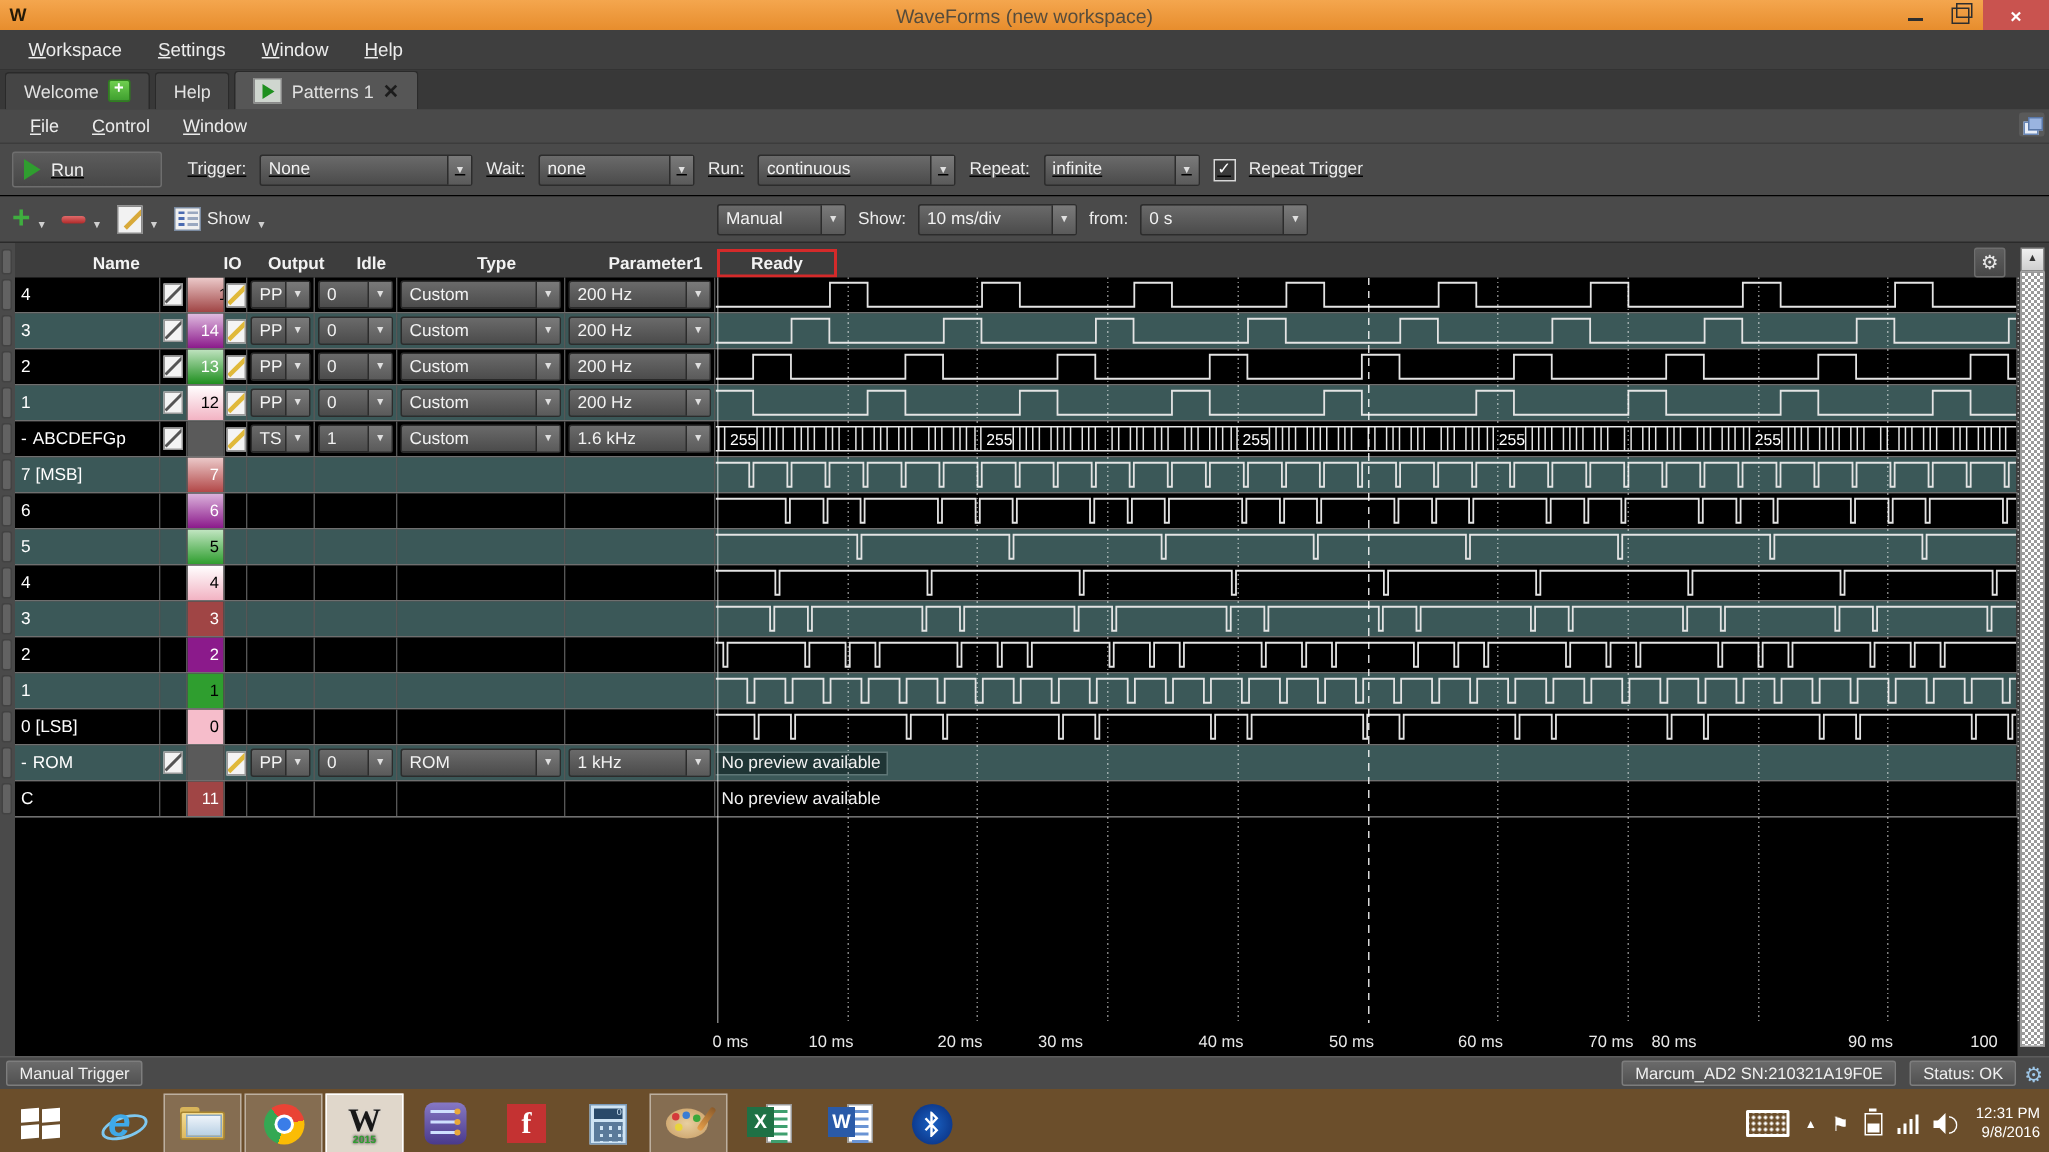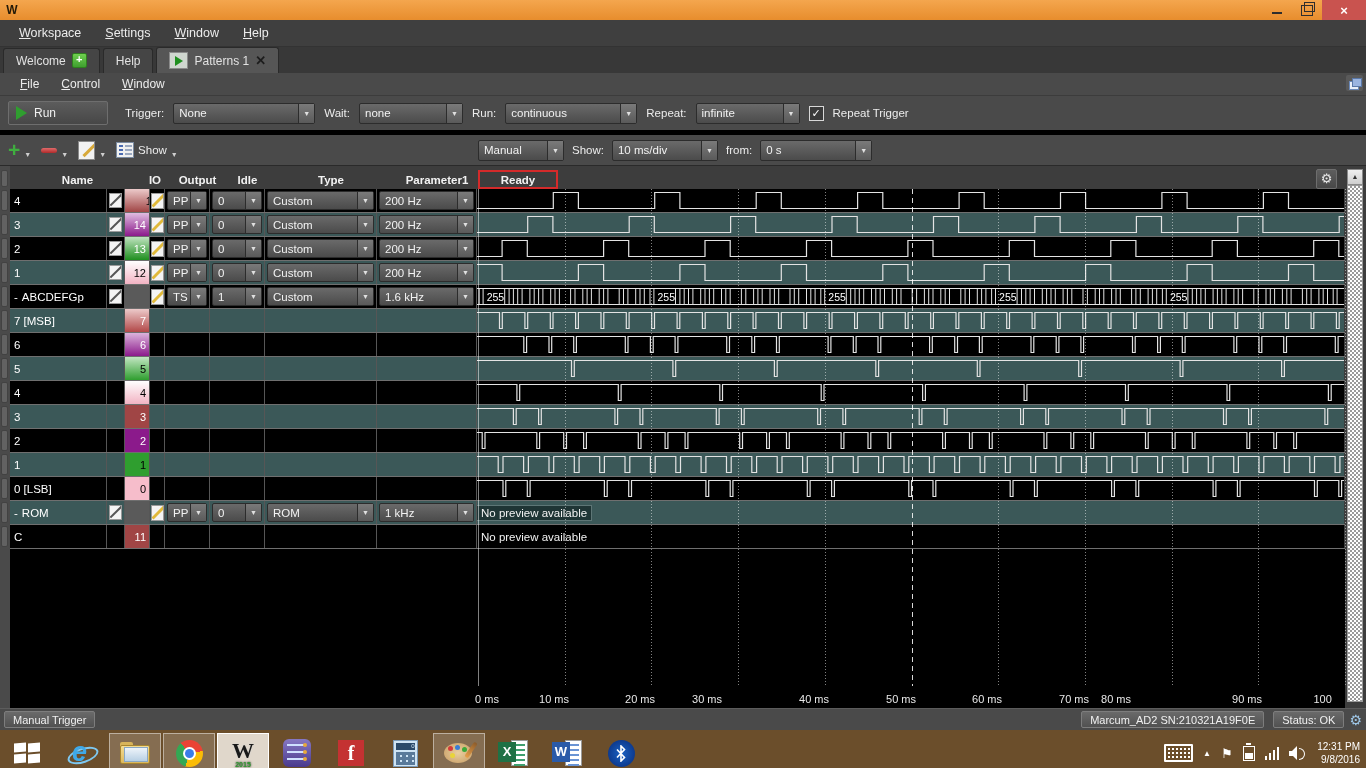--- a/index.html
+++ b/index.html
@@ -26,21 +26,21 @@
     color:#fff;font-size:11px;line-height:11px;text-align:center;font-weight:bold;}
   .tab-play{width:17px;height:15px;background:#cfd6cf;border:1px solid #8a8a8a;display:flex;align-items:center;justify-content:center;}
   .tab-play i{display:block;width:0;height:0;border-left:8px solid #1f8f1f;border-top:5px solid transparent;border-bottom:5px solid transparent;}
   .tab-close{color:#1c1c1c;font-size:13px;font-weight:bold;}
   .innermenu{height:22px;background:#4a4a4a;display:flex;align-items:center;padding-left:10px;gap:2px;border-bottom:1px solid #3c3c3c;position:relative;}
   .innermenu .menu-item{font-size:12px;padding:2px 10px;}
   .cascade-icon{position:absolute;right:3px;top:2px;width:17px;height:16px;background:#5a5a5a;border-radius:2px;}
   .cascade-icon:before{content:"";position:absolute;left:3px;top:6px;width:8px;height:7px;background:#e8eef8;border:1px solid #6a88b8;}
   .cascade-icon:after{content:"";position:absolute;left:6px;top:3px;width:8px;height:7px;background:#9ab4e0;border:1px solid #5a78a8;}
   
-  .toolbar1{height:34px;background:#4a4a4a;display:flex;align-items:center;padding-left:8px;gap:9px;border-bottom:5px solid #000000;}
+  .toolbar1{height:34px;background:#4a4a4a;display:flex;align-items:center;padding-left:8px;gap:9px;border-bottom:1px solid #000000;text-decoration:underline;}
   .tb-label{font-size:11.5px;color:#ececec;}
   .btn-run{box-sizing:border-box;width:100px;height:24px;background:linear-gradient(#5c5c5c,#474747);border:1px solid #6e6e6e;
     border-radius:2px;display:flex;align-items:center;gap:7px;padding-left:7px;color:#f0f0f0;font-size:12px;}
   .play-tri{width:0;height:0;border-left:11px solid #2f9e2f;border-top:7px solid transparent;border-bottom:7px solid transparent;}
   .dd{box-sizing:border-box;height:21px;background:linear-gradient(#6a6a6a,#4b4b4b);border:1px solid #2c2c2c;border-radius:2px;
     display:flex;align-items:center;color:#f2f2f2;font-size:11.5px;position:relative;}
   .dd .dd-label{flex:1;padding-left:5px;white-space:nowrap;overflow:hidden;}
   .dd .dd-btn{width:15px;height:100%;border-left:1px solid #2c2c2c;background:linear-gradient(#7a7a7a,#5a5a5a);
     display:flex;align-items:center;justify-content:center;color:#e0e0e0;font-size:7px;}
   .checkbox{width:13px;height:13px;background:#3a3a3a;border:1px solid #d8d8d8;display:flex;align-items:center;justify-content:center;
@@ -173,20 +173,21 @@
   .tray-vol i{position:absolute;left:10px;top:2px;width:5px;height:10px;border:1.5px solid #fff;border-left:none;border-radius:0 6px 6px 0;}
   .tray-clock{text-align:right;font-size:10px;line-height:13px;margin-left:2px;}
 </style>
 </head>
 <body>
 
 <div class="app">
 
   <div class="titlebar">
     <div class="app-logo">W</div>
+    <div class="title-text">WaveForms  (new workspace)</div>
     <div class="win-controls">
       <div class="win-btn minimize">
           <b></b>
         </div>
       <div class="win-btn">
           <span class="restore-glyph"></span>
         </div>
       <div class="win-btn close">×</div>
     </div>
   </div>

